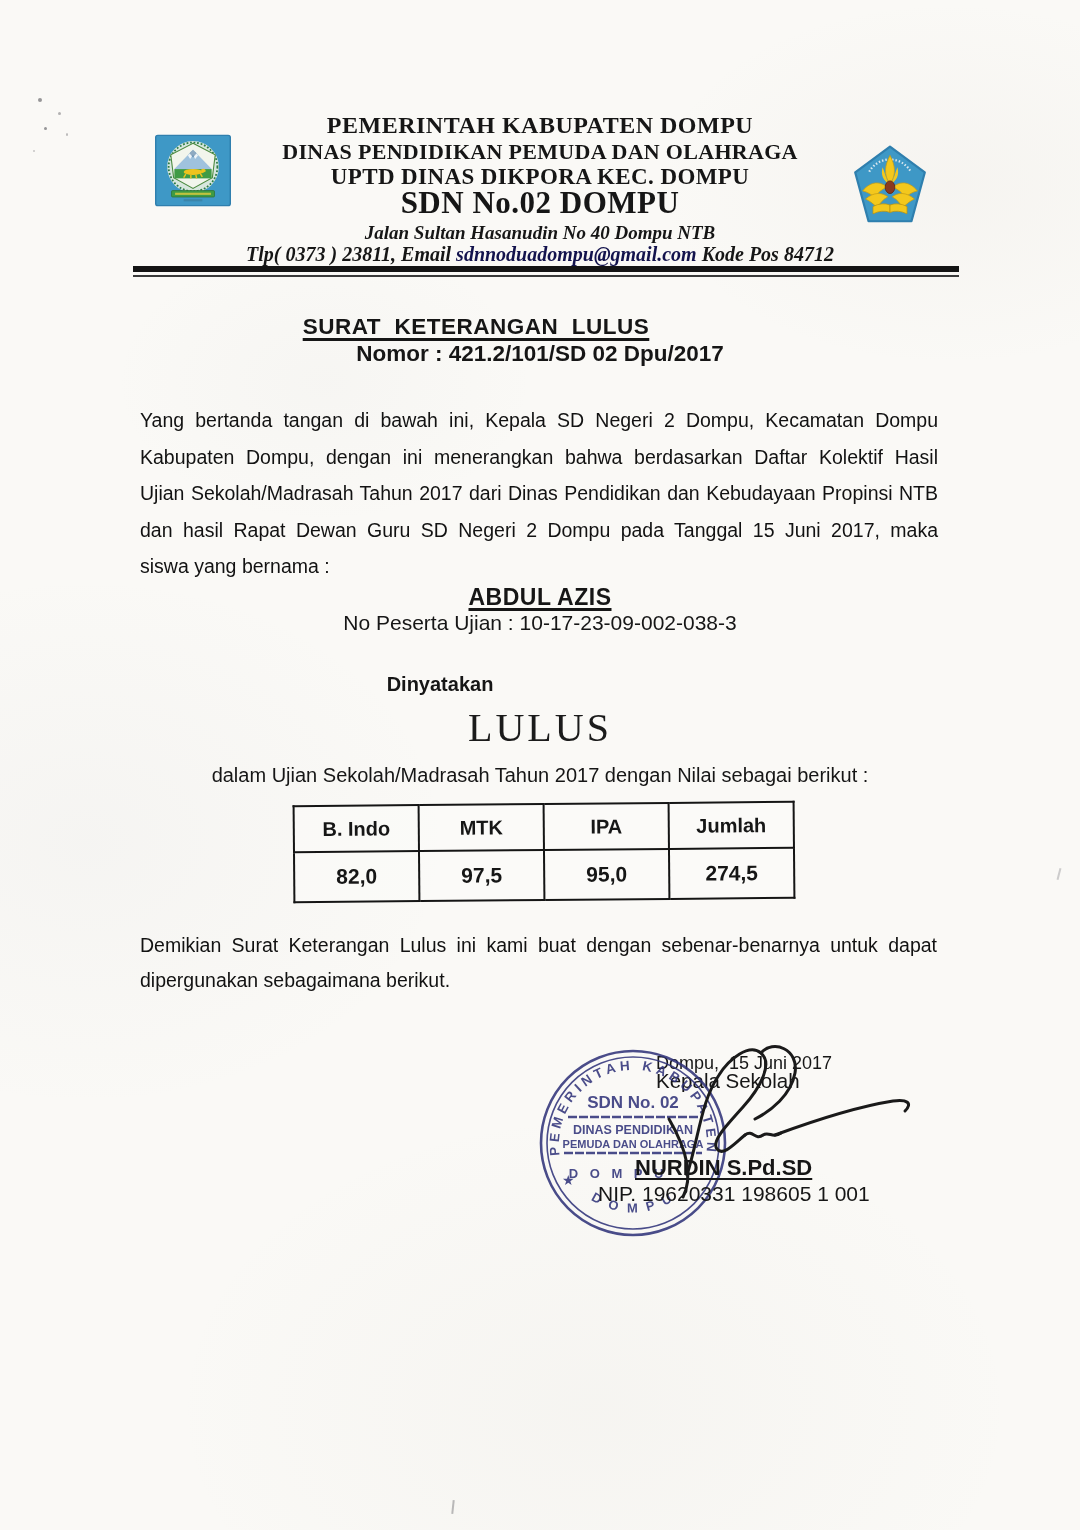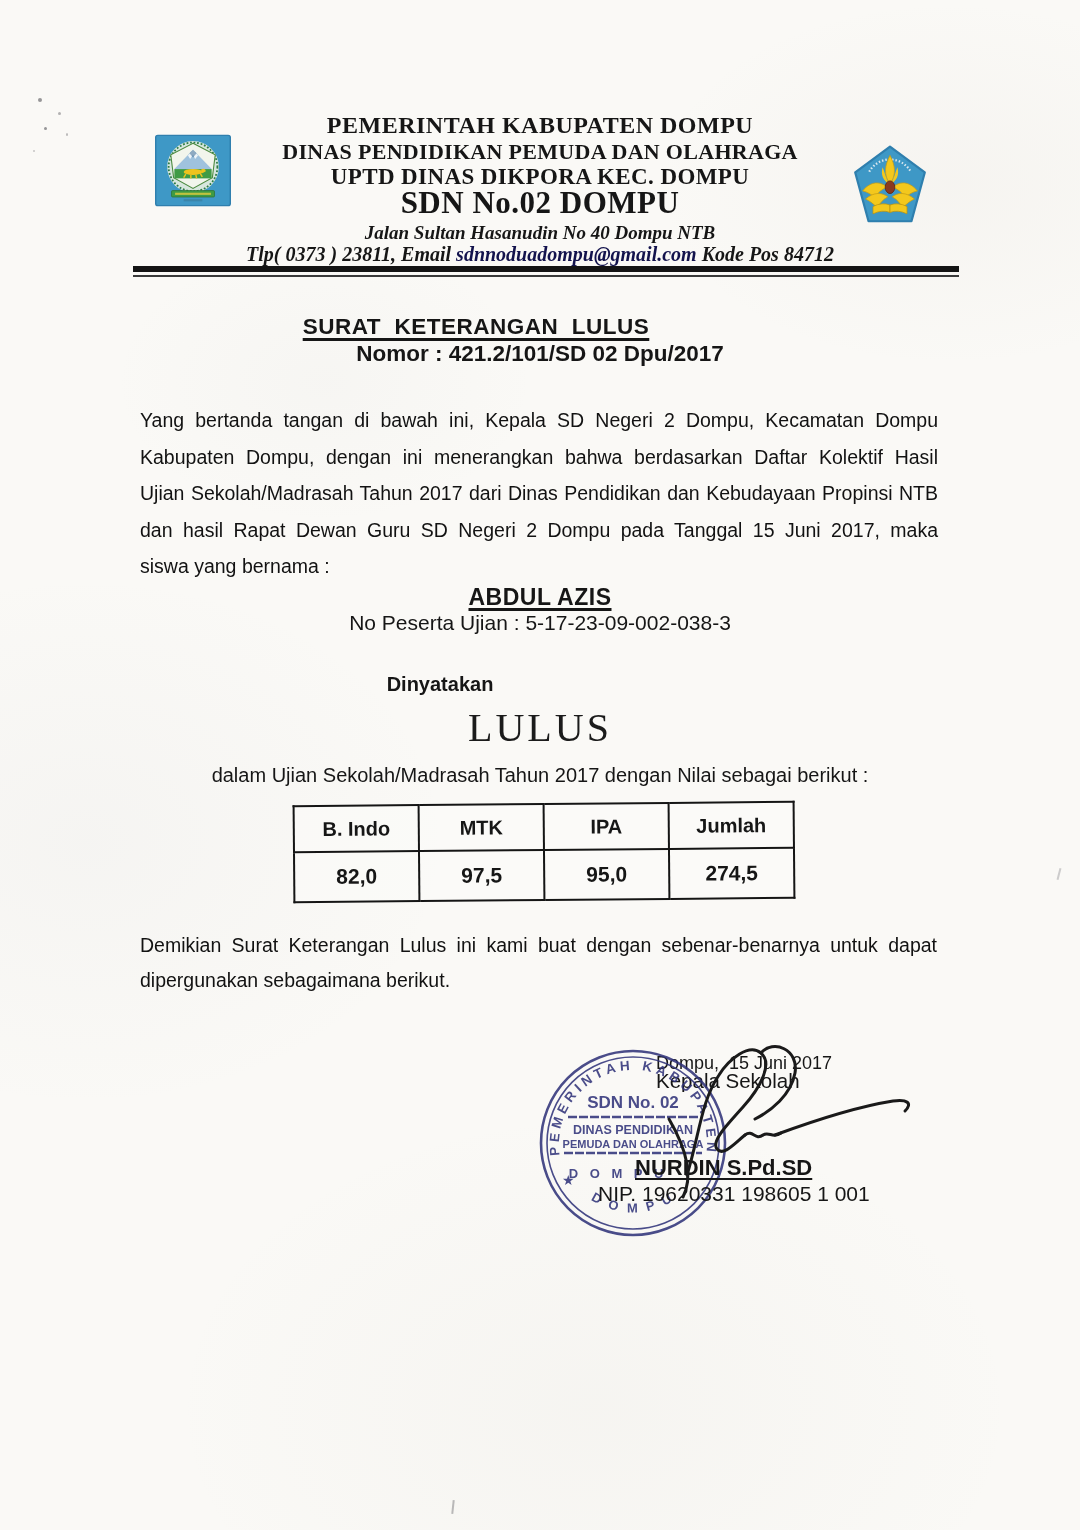--- a/index.html
+++ b/index.html
@@ -117,21 +117,21 @@
 
   <div class="para">
     <div class="jline">Yang bertanda tangan di bawah ini, Kepala SD Negeri 2 Dompu, Kecamatan Dompu</div>
     <div class="jline">Kabupaten Dompu, dengan ini menerangkan bahwa  berdasarkan Daftar Kolektif Hasil</div>
     <div class="jline">Ujian Sekolah/Madrasah Tahun 2017 dari Dinas Pendidikan dan Kebudayaan Propinsi NTB</div>
     <div class="jline">dan hasil Rapat Dewan Guru  SD Negeri 2 Dompu pada Tanggal 15 Juni 2017, maka</div>
     <div class="jline last">siswa yang bernama :</div>
   </div>
 
   <div class="sname">ABDUL AZIS</div>
-  <div class="examno">No Peserta Ujian : 5-17-23-09-002-038-3</div>
+  <div class="examno">No Peserta Ujian : 10-17-23-09-002-038-3</div>
 
   <div class="dinyatakan">Dinyatakan</div>
   <div class="lulus">LULUS</div>
   <div class="intro">dalam Ujian Sekolah/Madrasah Tahun 2017 dengan Nilai sebagai berikut :</div>
 
   <table class="scores">
     <tbody>
       <tr>
         <th>B. Indo</th>
         <th>MTK</th>

